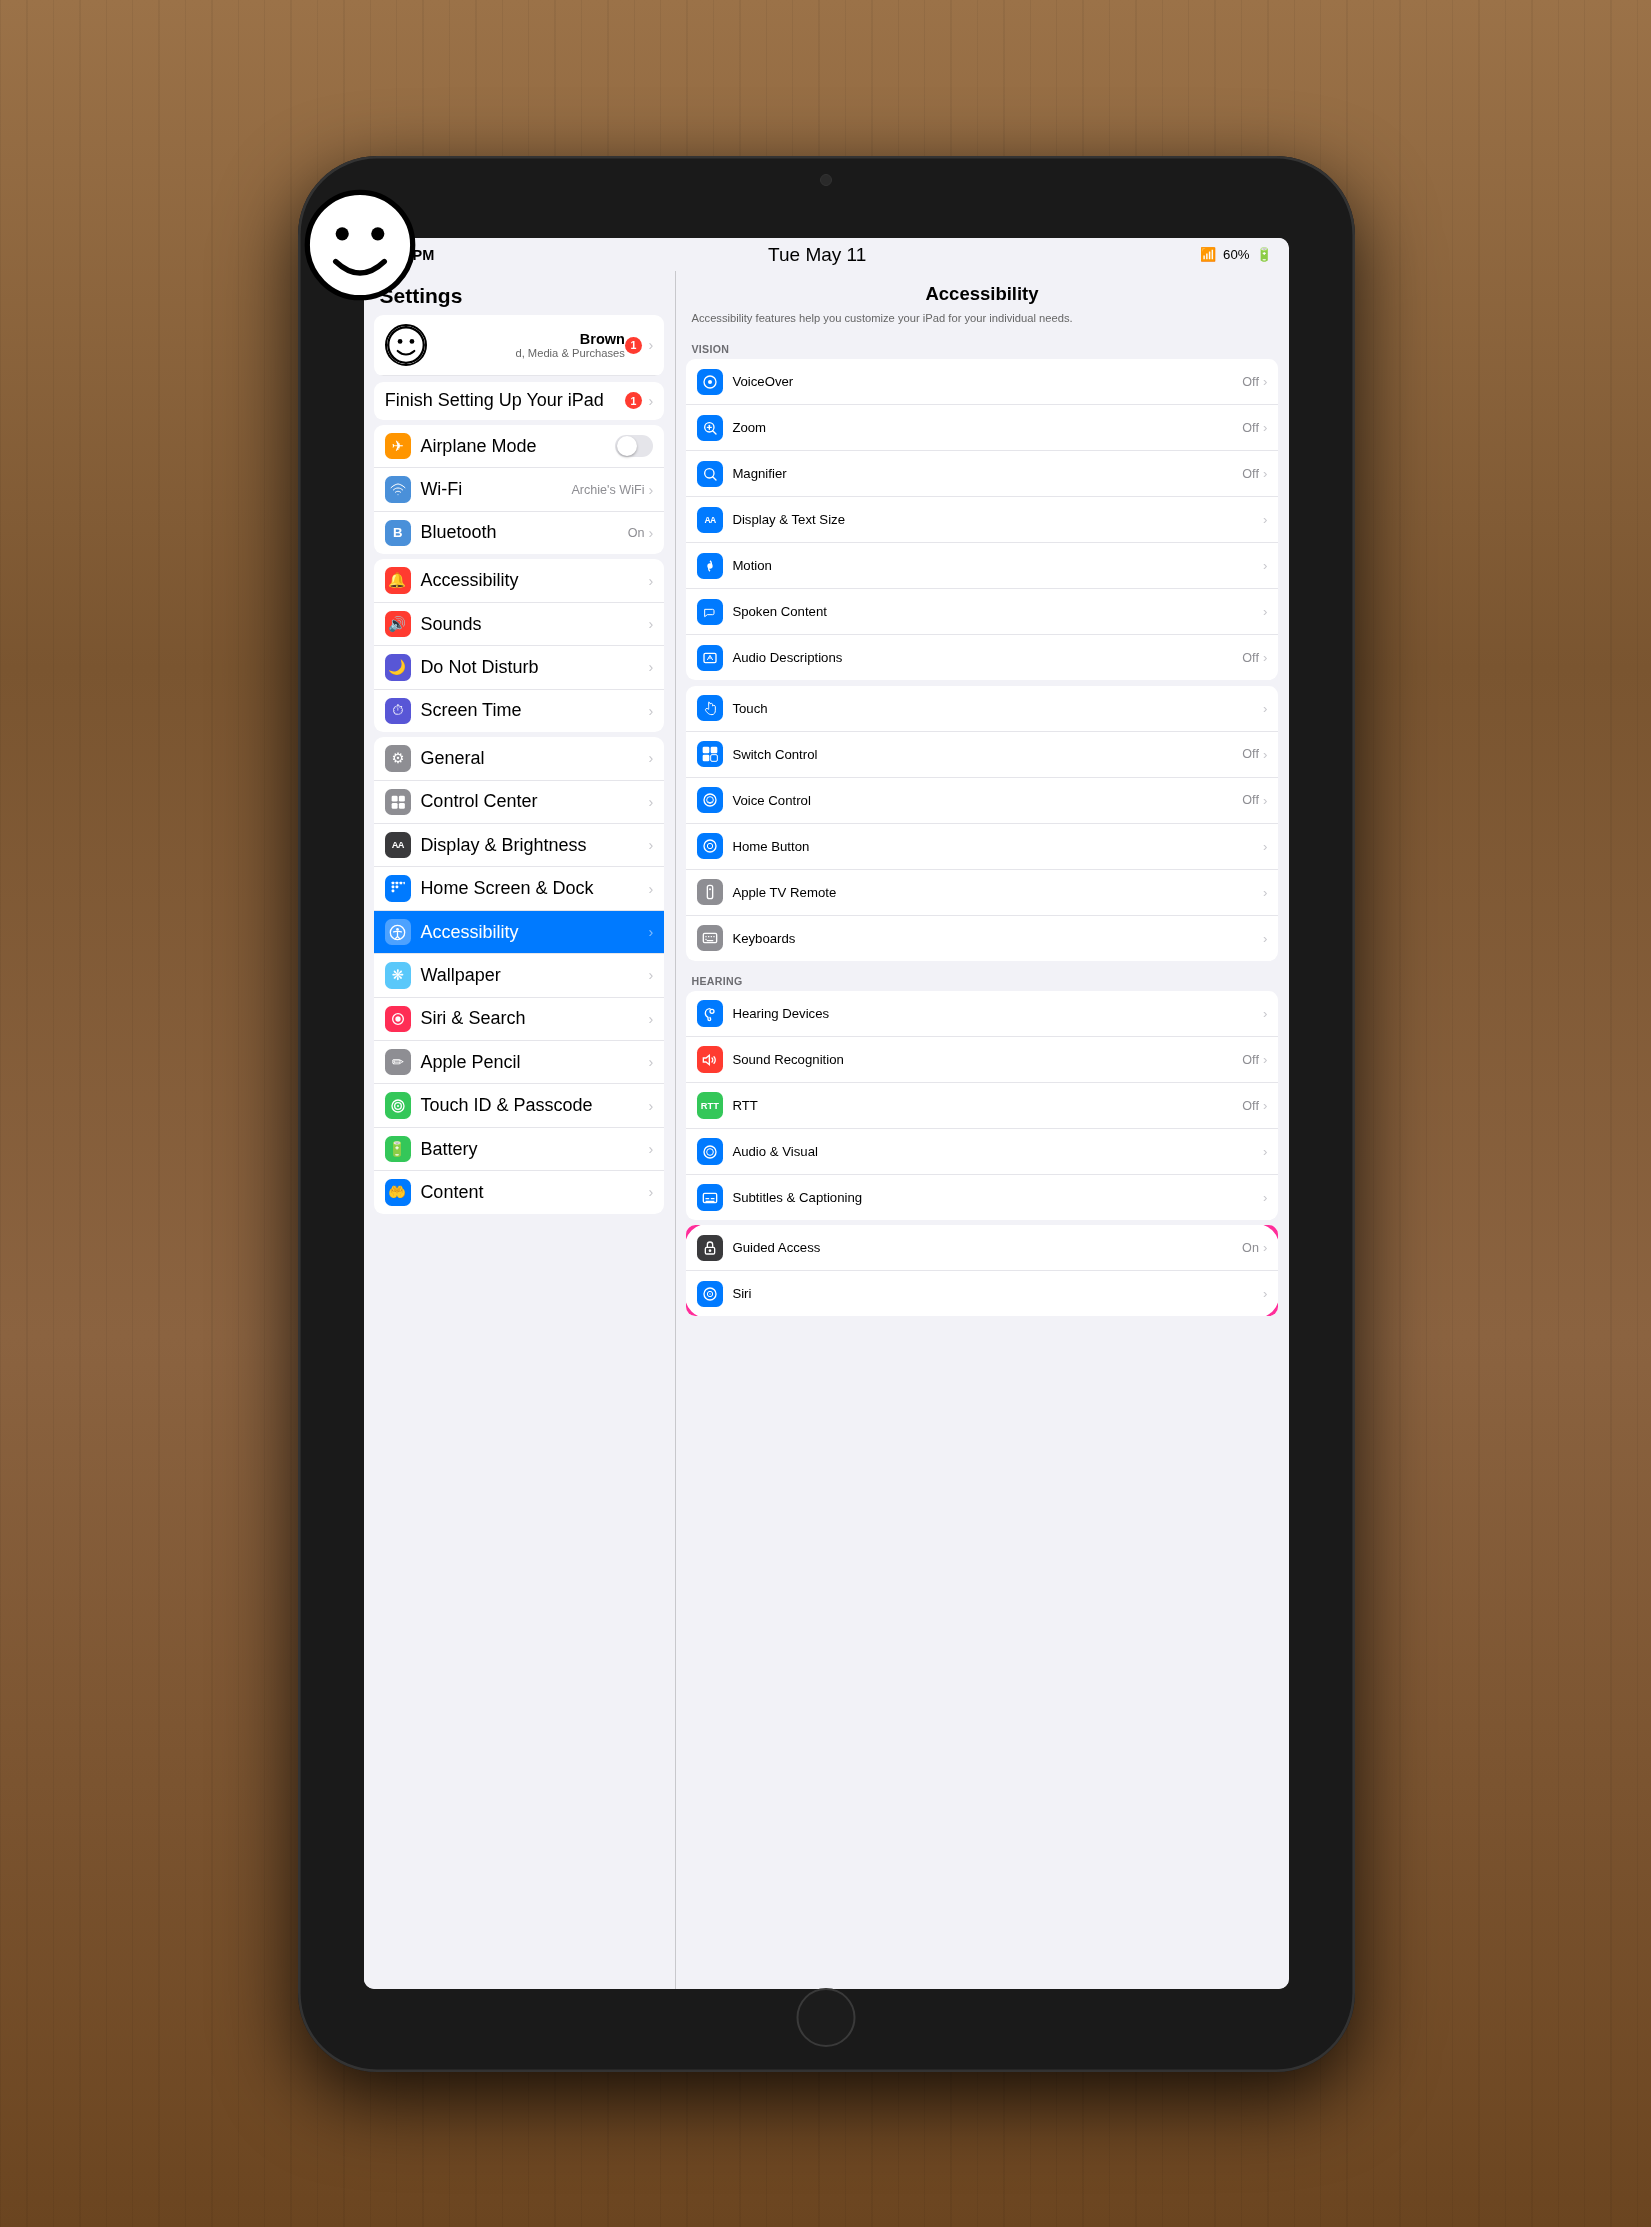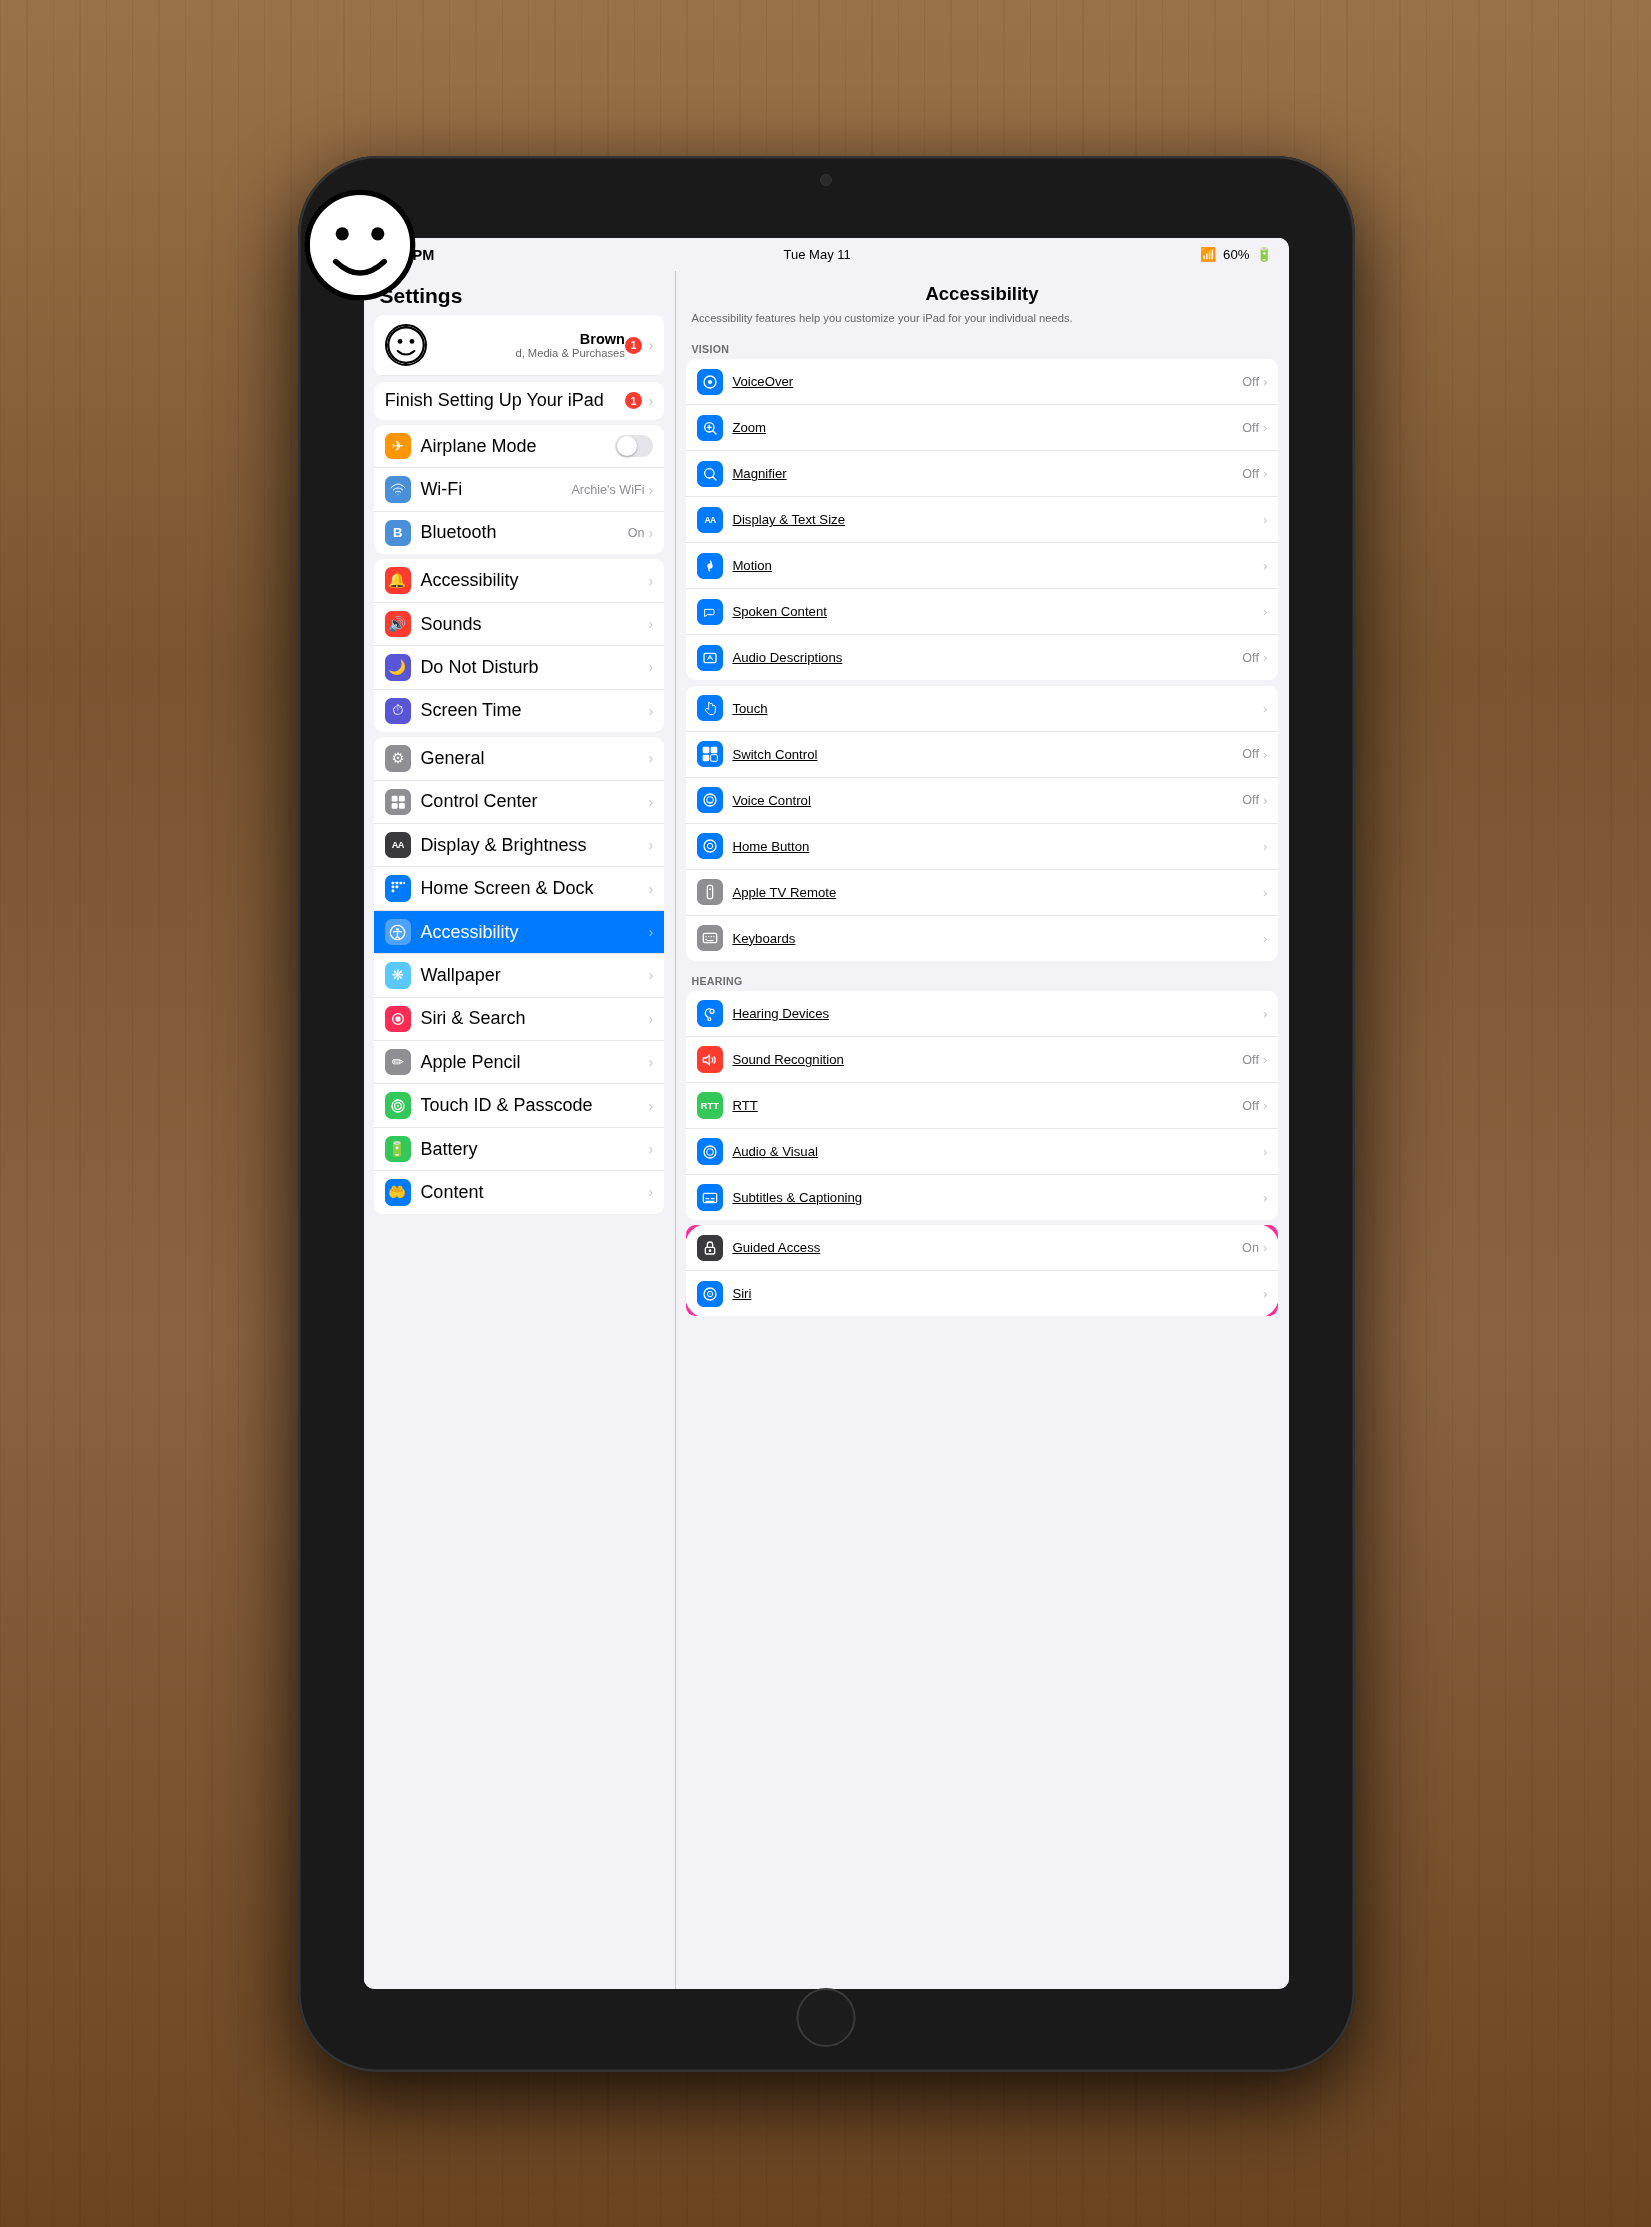--- a/index.html
+++ b/index.html
@@ -82,21 +82,21 @@
       justify-content: space-between;
       padding: 0 16px;
       flex-shrink: 0;
     }
     .status-time {
       font-size: 14.5px;
       font-weight: 600;
       color: #000;
     }
     .status-date {
-      font-size: 13px;
+      font-size: 19px;
       font-weight: 500;
       color: #000;
     }
     .status-icons {
       display: flex;
       align-items: center;
       gap: 6.6px;
       font-size: 13.2px;
     }
     
@@ -307,21 +307,20 @@
       justify-content: center;
       margin-right: 9.3px;
       flex-shrink: 0;
       font-size: 14.5px;
       color: #fff;
     }
     .panel-row-label {
       flex: 1;
       font-size: 13.2px;
       color: #000;
-      text-decoration: underline;
     }
     .panel-row-value {
       font-size: 12.6px;
       color: #8e8e93;
       margin-right: 4px;
     }
     .panel-chevron {
       color: #c7c7cc;
       font-size: 13.2px;
     }

